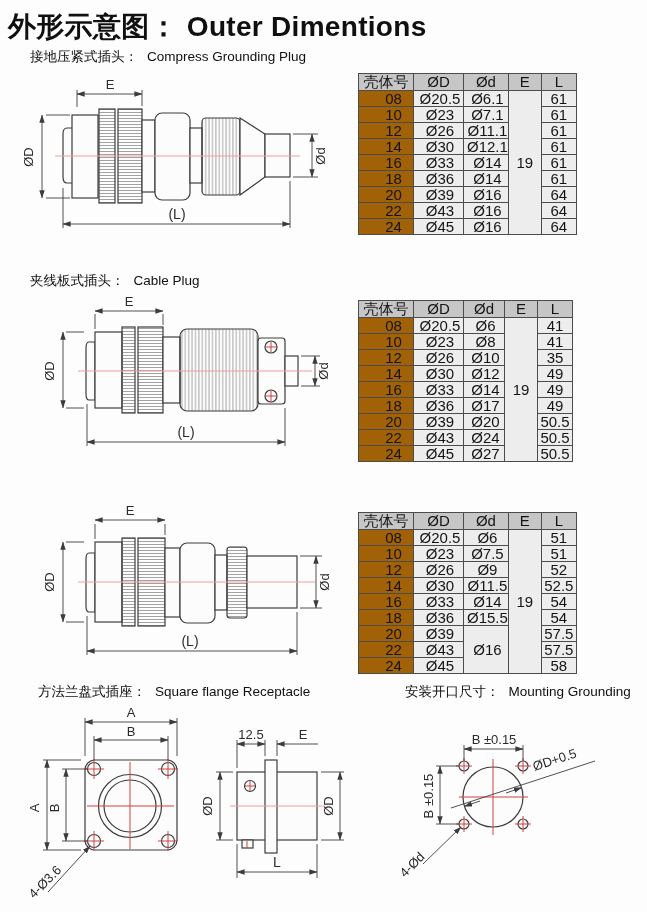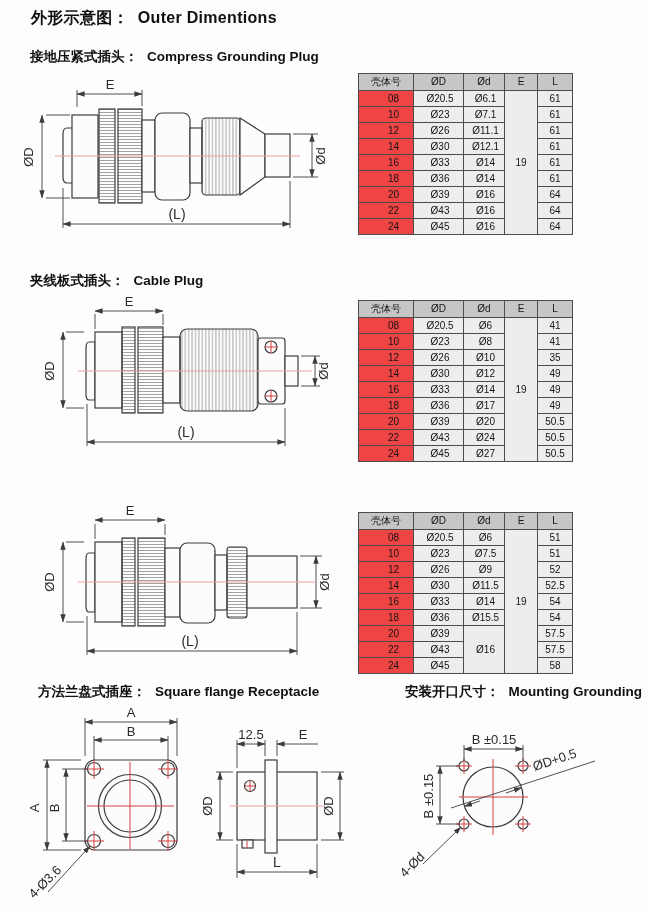--- a/index.html
+++ b/index.html
@@ -1,27 +1,27 @@
 <!DOCTYPE html>
 <html><head>
 <meta charset="utf-8">
 <style>
   html,body{margin:0;padding:0;background:#e8e8e8;}
   .page{position:relative;width:647px;height:912px;background:#fdfdfd;
         font-family:"Liberation Sans",sans-serif;color:#1d1d1d;overflow:hidden;}
   .abs{position:absolute;}
-  .title{left:8px;top:8px;font-size:16px;font-weight:bold;color:#101010;letter-spacing:.3px;margin-left:23px;}
-  .sec{font-size:13.5px;font-weight:bold;color:#101010;white-space:nowrap;}
+  .title{left:8px;top:8px;font-size:28px;font-weight:bold;color:#101010;letter-spacing:.3px;}
+  .sec{font-size:13.5px;font-weight:normal;color:#101010;white-space:nowrap;}
   .zh{margin-right:9px;}
-  table.dt{position:absolute;border-collapse:collapse;table-layout:fixed;font-size:10px;color:#141414;}
+  table.dt{position:absolute;border-collapse:collapse;table-layout:fixed;font-size:15px;color:#141414;}
   .dt th,.dt td{border:1px solid #4c4c4c;text-align:center;padding:0;height:15px;line-height:15px;
                 font-weight:normal;white-space:nowrap;overflow:hidden;}
   .dt th{background:#c6c6c6;height:16px;line-height:16px;}
   .dt td{background:#ededed;}
-  .dt td.shell{background:#ef4444;padding-left:15px;}
+  .dt td.shell{background:#a16207;padding-left:15px;}
   .dt td.l{text-align:center;padding-left:3px;}
   svg{position:absolute;overflow:visible;}
   .o{fill:#fcfcfc;stroke:#3c3c3c;stroke-width:1.2;}
   .dl{stroke:#3c3c3c;stroke-width:.9;fill:none;}
   .cl{stroke:#f19c9c;stroke-width:1;fill:none;}
   .rc{stroke:#d04040;stroke-width:1;fill:none;}
   text.dim{font-size:13px;fill:#2b2b2b;font-family:"Liberation Sans",sans-serif;}
   text.dimL{font-size:14px;}
 </style>
 </head>

